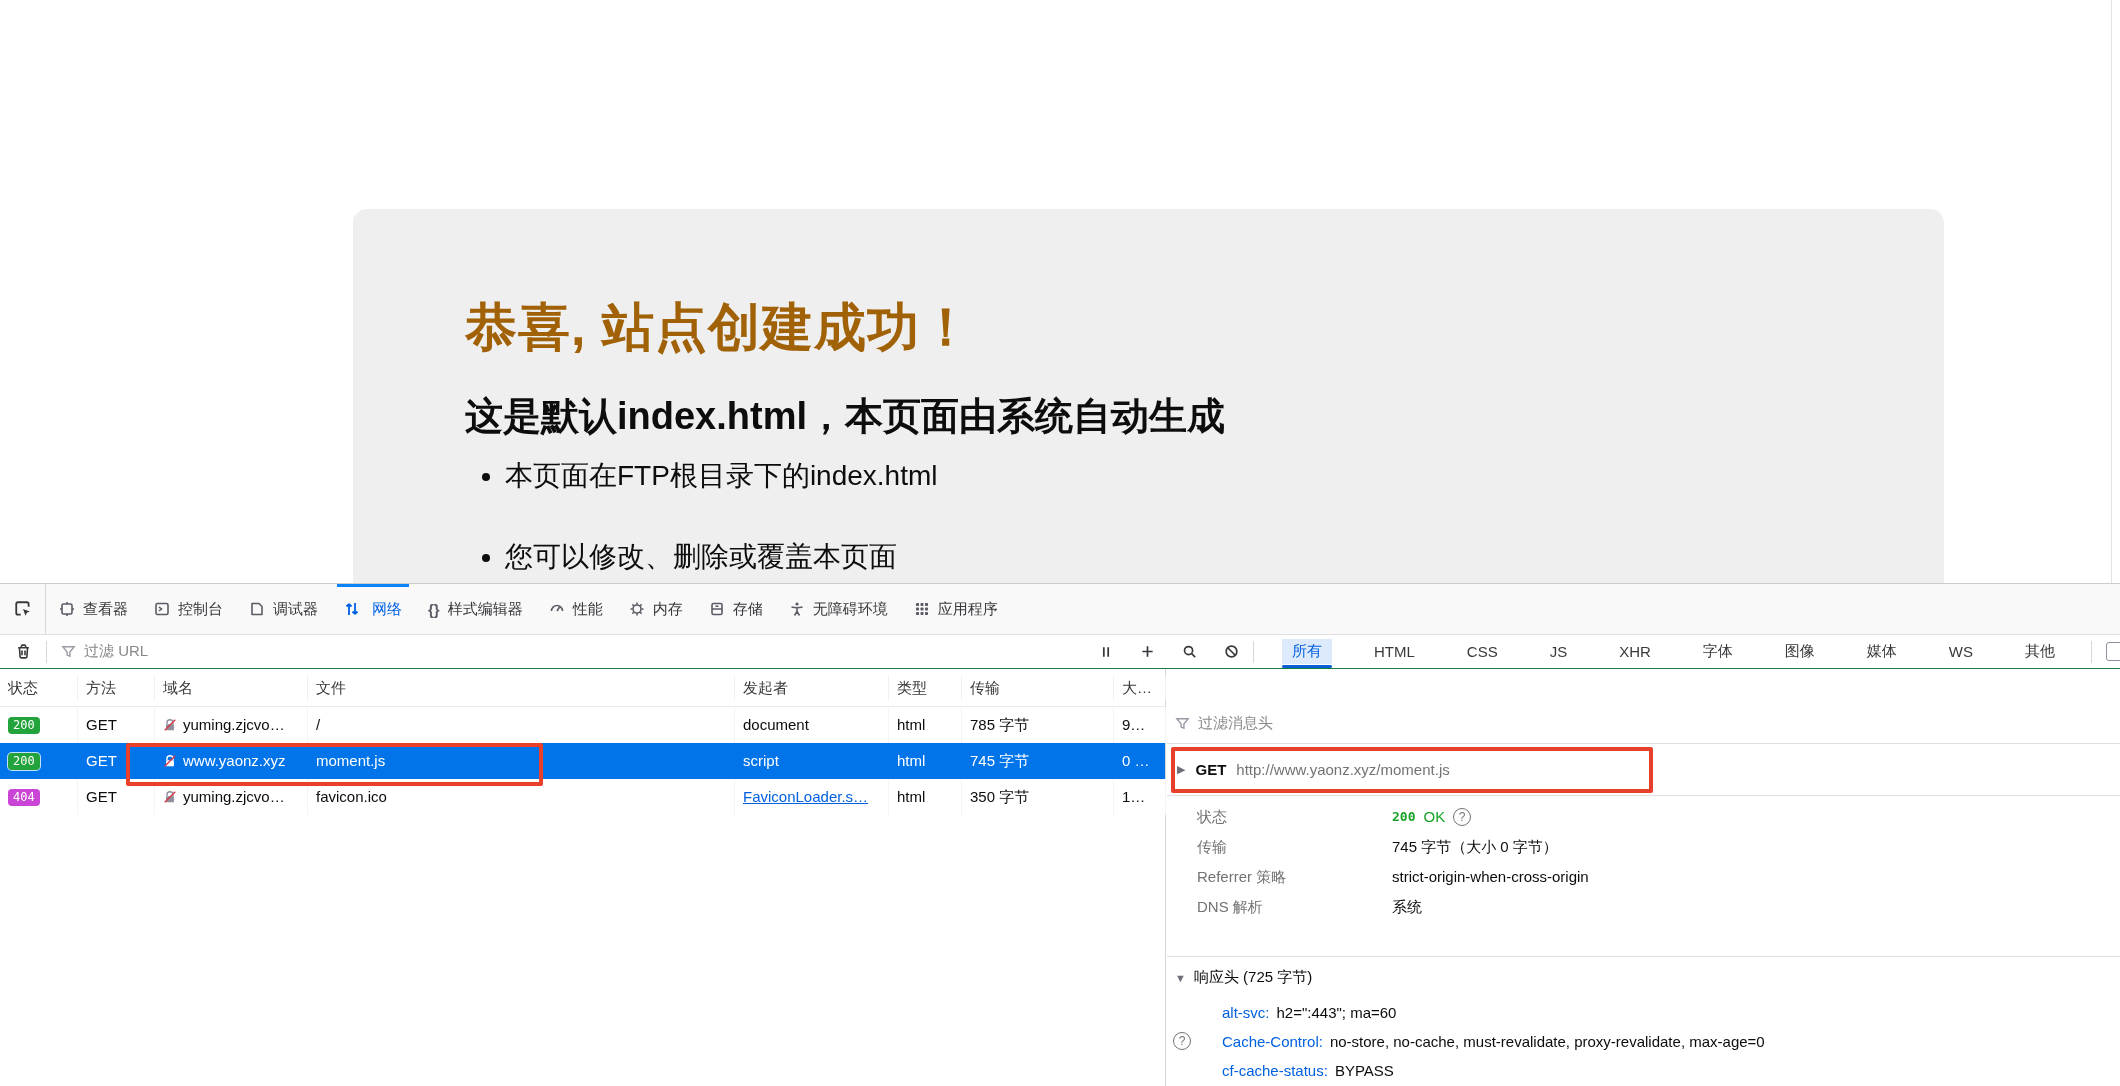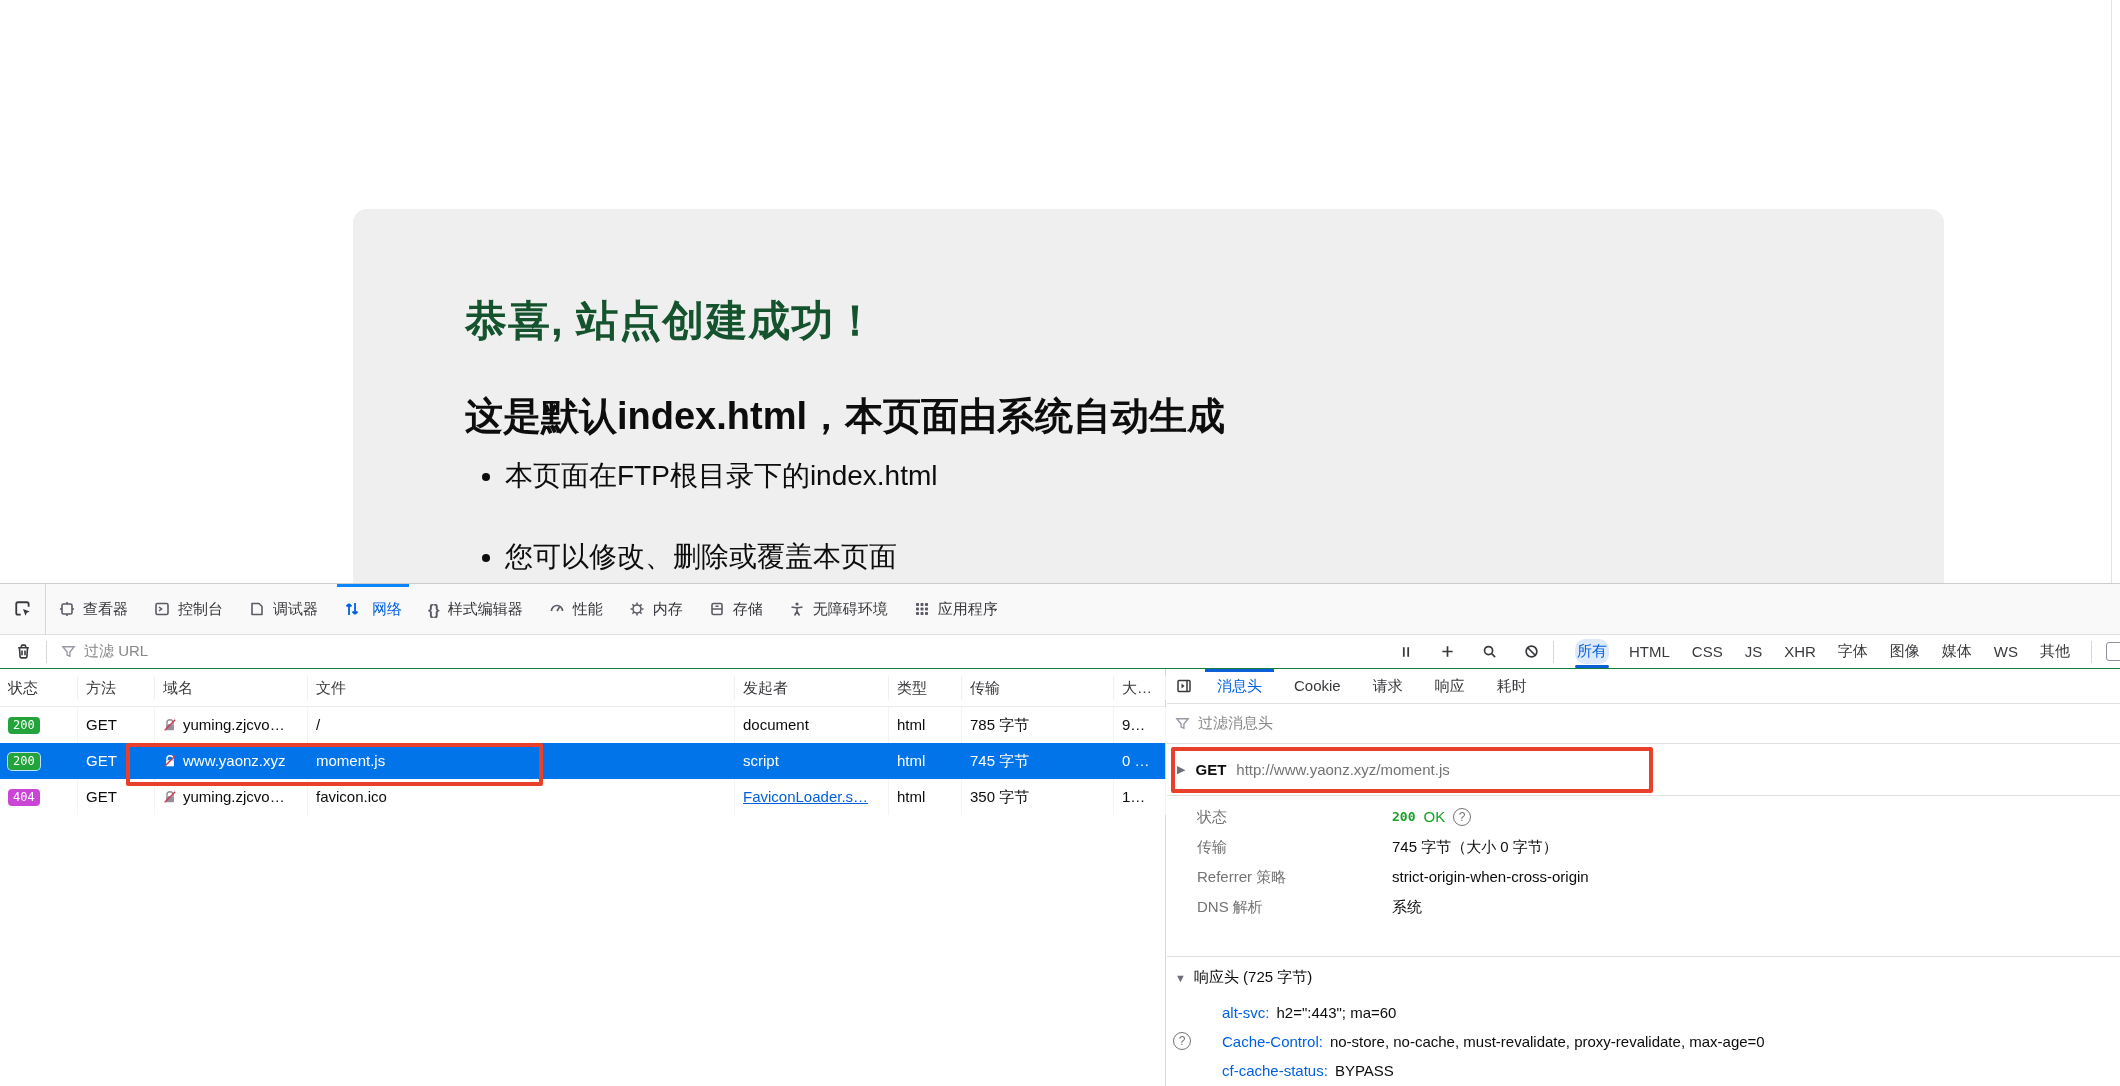--- a/index.html
+++ b/index.html
@@ -3,21 +3,21 @@
 <meta charset="utf-8">
 <style>
   * { margin:0; padding:0; box-sizing:border-box; }
   html,body { width:2120px; height:1086px; background:#fff; font-family:"Liberation Sans","DejaVu Sans",sans-serif; }
   .stage { position:relative; width:2120px; height:1086px; overflow:hidden; background:#fff; }
 
   
   .page-area { position:absolute; left:0; top:0; width:2120px; height:583px; background:#fff; }
   .page-scroll-edge { position:absolute; left:2111px; top:0; width:1px; height:583px; background:#e3e3e3; }
   .success-card { position:absolute; left:353px; top:209px; width:1591px; height:374px; background:#efefef; border-radius:14px 14px 0 0; }
-  .card-title { position:absolute; left:112px; top:84px; font-size:42px; font-weight:700; color:#14532d; letter-spacing:1px; }
+  .card-title { position:absolute; left:112px; top:84px; font-size:52px; font-weight:700; color:#a16207; letter-spacing:1px; }
   .card-subtitle { position:absolute; left:112px; top:182px; font-size:38px; font-weight:700; color:#0d0d0d; }
   .card-list { position:absolute; left:152px; top:248px; list-style:disc; }
   .card-list li { font-size:28px; color:#0d0d0d; margin-bottom:43px; }
 
   
   .devtools { position:absolute; left:0; top:583px; width:2120px; height:503px; background:#fff; border-top:1px solid #ccc; font-size:15px; color:#0c0c0d; }
 
   
   .dt-toolbar { position:absolute; left:0; top:0; width:2120px; height:51px; background:#f9f9fa; border-bottom:1px solid #e0e0e1; display:flex; align-items:stretch; }
   .picker-btn { width:46px; display:flex; align-items:center; justify-content:center; color:#39393d; border-right:1px solid #d7d7db; }
@@ -30,21 +30,21 @@
 
   
   .dt-netbar { position:absolute; left:0; top:51px; width:2120px; height:34px; background:#fff; border-bottom:1px solid #15803d; display:flex; align-items:center; overflow:hidden; }
   .nb-trash { width:46px; display:flex; justify-content:center; color:#39393d; }
   .nb-sep { width:1px; height:22px; background:#d7d7db; }
   .nb-filter { display:flex; align-items:center; gap:8px; margin-left:14px; color:#888; flex:1 1 auto; }
   .funnel { color:#9a9aa5; display:flex; }
   .nb-right { display:flex; align-items:center; gap:0; }
   .nb-ic { width:42px; display:flex; justify-content:center; color:#39393d; }
   .type-filters { display:flex; align-items:center; margin-left:12px; }
-  .tf-btn { position:relative; padding:3px 2px; margin:0 9px; color:#39393d; border-radius:10px; }
+  .tf-btn { position:relative; padding:3px 10px; margin:0 16px; color:#39393d; border-radius:0; }
   .tf-btn.active { background:#ddeafb; color:#0560df; }
   .tf-btn.active::after { content:""; position:absolute; left:0; right:0; bottom:-4px; height:3px; background:#0a5fd6; border-radius:2px; }
   .nb-endsep { width:1px; height:22px; background:#d7d7db; margin:0 14px 0 10px; }
   .nb-checkbox { width:22px; height:19px; border:1px solid #8f8f9d; border-radius:3px; background:#fff; margin-right:-8px; flex:0 0 auto; }
 
   
   .dt-main { position:absolute; left:0; top:85px; width:2120px; height:418px; }
   .net-pane { position:absolute; left:0; top:0; width:1166px; height:418px; border-right:1px solid #d7d7db; }
   .net-grid { display:grid; grid-template-columns:78px 77px 153px 427px 154px 73px 152px 52px; align-items:center; }
   .net-header { height:38px; border-bottom:1px solid #ebebed; color:#39393d; }
@@ -360,34 +360,20 @@
           <div class="cell">
               <span class="init-link">FaviconLoader.s…</span>
             </div>
           <div class="cell">html</div>
           <div class="cell">350 字节</div>
           <div class="cell">1…</div>
         </div>
       </div>
 
       <div class="detail-pane">
-        <div class="dp-tabs">
-          <span class="dp-toggle">
-            <svg width="16" height="16" viewBox="0 0 16 16" fill="none" stroke="currentColor" stroke-width="1.5">
-              <rect x="2" y="2.5" width="12" height="11" rx="1"></rect>
-              <path d="M11 2.5v11"></path>
-              <path d="M5.5 5.5L8.5 8l-3 2.5z" fill="currentColor" stroke="none"></path>
-            </svg>
-          </span>
-          <span class="dp-tab active">消息头</span>
-          <span class="dp-tab">Cookie</span>
-          <span class="dp-tab">请求</span>
-          <span class="dp-tab">响应</span>
-          <span class="dp-tab">耗时</span>
-        </div>
 
         <div class="dp-filter">
           <span class="funnel">
             <svg width="15" height="15" viewBox="0 0 16 16" fill="none" stroke="currentColor" stroke-width="1.5">
               <path d="M2 3h12L9.5 8.5V13l-3-1.2V8.5z"></path>
             </svg>
           </span>
           <span>过滤消息头</span>
         </div>
 

